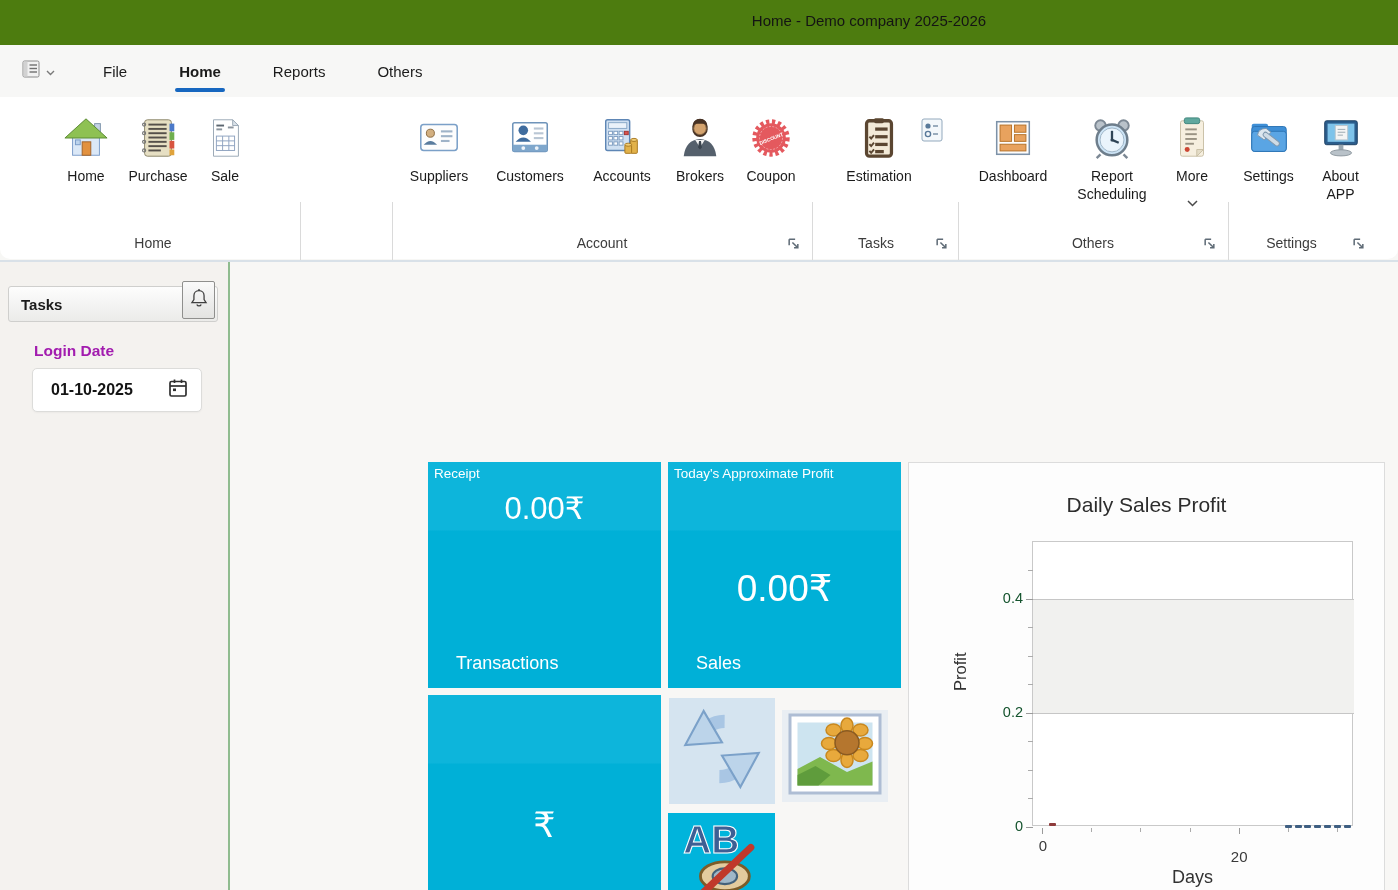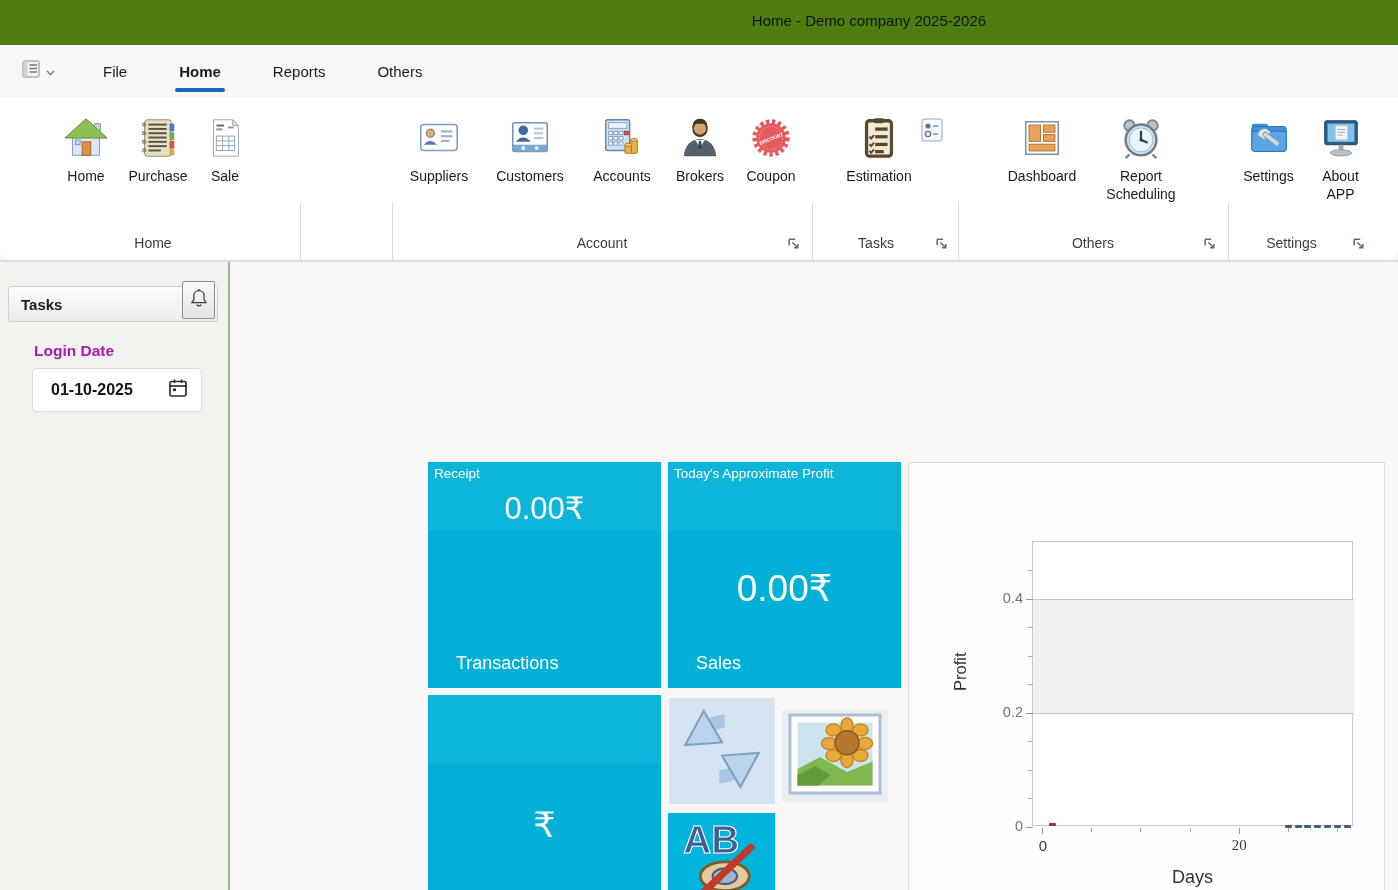--- a/index.html
+++ b/index.html
@@ -71,21 +71,21 @@
 
   
   .chart-card { position:absolute; left:908px; top:462px; width:477px; height:500px;
                 background:#fdfdfd; border:1px solid #dcdcdc; }
   .chart-title { position:absolute; left:0; right:0; top:30px; text-align:center; font-size:21px; color:#2d2d2d; }
   .plot-wrap { position:absolute; left:123px; top:78px; width:321px; height:285px;
                border:1px solid #c9c9c9; background:#ffffff; }
   #plot-inner { position:absolute; left:0; top:0; width:321px; height:285px; overflow:visible; }
   .band { position:absolute; left:0; right:0; }
   .gridline { position:absolute; left:0; right:0; height:1px; background:#c6c6c6; }
-  .ytick-label { position:absolute; left:-54px; width:44px; text-align:right; font-size:14.5px; color:#737373; }
+  .ytick-label { position:absolute; left:-54px; width:44px; text-align:right; font-size:14.5px; color:#14532d; }
   .ytick-major { position:absolute; left:-7px; width:7px; height:1px; background:#9a9a9a; }
   .ytick-minor { position:absolute; left:-5px; width:5px; height:1px; background:#ababab; }
   .xtick-major { position:absolute; width:1px; height:6px; background:#9a9a9a; }
   .xtick-minor { position:absolute; width:1px; height:4px; background:#ababab; }
   .xtick-label { position:absolute; width:34px; text-align:center; font-size:15px; color:#3a3a3a; }
   .dash-marker { position:absolute; width:7px; height:3px; border-radius:1px; }
   .ylabel-rot { position:absolute; left:42px; top:228px; transform:rotate(-90deg); transform-origin:left top;
                 font-size:16.5px; color:#333333; }
   .xlabel-txt { position:absolute; left:123px; width:321px; top:404px; text-align:center;
                 font-size:18px; color:#333333; }
@@ -354,20 +354,42 @@
                 <line x1="12" y1="41" x2="8" y2="45" stroke="#7c8894" stroke-width="2.5"></line>
                 <line x1="36" y1="41" x2="40" y2="45" stroke="#7c8894" stroke-width="2.5"></line>
                 <circle cx="24" cy="26" r="16" fill="#cde4f6" stroke="#6e7e8c" stroke-width="2.6"></circle>
                 <circle cx="24" cy="26" r="12.5" fill="#eaf4fc" stroke="#9db4c6"></circle>
                 <line x1="24" y1="26" x2="24" y2="16.5" stroke="#2f4456" stroke-width="2.4"></line>
                 <line x1="24" y1="26" x2="31" y2="29" stroke="#2f4456" stroke-width="2.4"></line>
                 <circle cx="24" cy="26" r="1.6" fill="#2f4456"></circle>
               </svg>
           </span>
           <span class="rlabel">Report Scheduling</span>
+        </div>
+        <div class="rbtn" style="width:54px">
+          <span class="ricon">
+            <svg viewBox="0 0 48 48">
+                <rect x="12" y="6" width="24" height="37" rx="2" fill="#f6efdf" stroke="#c9bfa5"></rect>
+                <rect x="16" y="3" width="16" height="6" rx="2" fill="#5fa89e" stroke="#3f857b"></rect>
+                <g fill="#9a9383">
+                  <rect x="17" y="14" width="12" height="2"></rect>
+                  <rect x="17" y="19" width="12" height="2"></rect>
+                  <rect x="17" y="24" width="12" height="2"></rect>
+                  <rect x="17" y="29" width="9" height="2"></rect>
+                </g>
+                <circle cx="19" cy="36" r="2.6" fill="#cc4633"></circle>
+                <path d="M36 36 l-7 7 v-7 z" fill="#e4dcc6" stroke="#c9bfa5"></path>
+              </svg>
+          </span>
+          <span class="rlabel">More</span>
+          <span class="dd-chevron">
+            <svg width="11" height="7" viewBox="0 0 11 7">
+                <path d="M1 1 L5.5 5.5 L10 1" fill="none" stroke="#4a4a4a" stroke-width="1.5"></path>
+              </svg>
+          </span>
         </div>
       </div>
       <div class="glabel">Others</div>
       <span class="launcher">
         <svg width="13" height="13" viewBox="0 0 12 12">
             <path d="M2 2 H7.5 M2 2 V7.5" stroke="#5f6b76" stroke-width="1.4" fill="none"></path>
             <path d="M5 5 L10 10 M10 6.5 V10 H6.5" stroke="#5f6b76" stroke-width="1.4" fill="none"></path>
           </svg>
       </span>
     </div>
@@ -500,20 +522,21 @@
       <svg width="92" height="92" viewBox="0 0 64 64">
           <text x="5" y="28" font-size="27" font-weight="bold" fill="#3d5f94" stroke="#ffffff" stroke-width="0.7">AB</text>
           <ellipse cx="34" cy="44" rx="17" ry="10" fill="#e3cb9e" stroke="#7c5c28" stroke-width="2"></ellipse>
           <ellipse cx="34" cy="44" rx="8.5" ry="5.5" fill="#9fb7c8" stroke="#44617a" stroke-width="1.5"></ellipse>
           <line x1="14" y1="60" x2="52" y2="24" stroke="#c0392b" stroke-width="5" stroke-linecap="round"></line>
         </svg>
     </span>
   </div>
 
   <div class="chart-card">
+    <div class="chart-title">Daily Sales Profit</div>
     <div class="ylabel-rot">Profit</div>
     <div class="plot-wrap">
       <div id="plot-inner">
           <div class="band" style="top: 57px; height: 114px; background: rgb(241, 241, 239);"></div>
           <div class="ytick-major" style="top: 284.5px;"></div>
           <div class="ytick-label" style="top: 276px;">0</div>
           <div class="gridline" style="top: 171px;"></div>
           <div class="ytick-major" style="top: 170.5px;"></div>
           <div class="ytick-label" style="top: 162px;">0.2</div>
           <div class="gridline" style="top: 57px;"></div>
@@ -522,21 +545,21 @@
           <div class="ytick-minor" style="top: 256px;"></div>
           <div class="ytick-minor" style="top: 227.5px;"></div>
           <div class="ytick-minor" style="top: 199px;"></div>
           <div class="ytick-minor" style="top: 142px;"></div>
           <div class="ytick-minor" style="top: 113.5px;"></div>
           <div class="ytick-minor" style="top: 85px;"></div>
           <div class="ytick-minor" style="top: 28px;"></div>
           <div class="xtick-major" style="left: 9.31651px; top: 286px;"></div>
           <div class="xtick-label" style="left: -7.18349px; top: 295px;">0</div>
           <div class="xtick-major" style="left: 205.647px; top: 286px;"></div>
-          <div class="xtick-label" style="left: 189.147px; top: 295px; font-family: Liberation Serif, serif;">20</div>
+          <div class="xtick-label" style="left: 189.147px; top: 306px;">20</div>
           <div class="xtick-minor" style="left: 58.3991px; top: 286px;"></div>
           <div class="xtick-minor" style="left: 107.482px; top: 286px;"></div>
           <div class="xtick-minor" style="left: 156.564px; top: 286px;"></div>
           <div class="xtick-minor" style="left: 254.729px; top: 286px;"></div>
           <div class="xtick-minor" style="left: 303.812px; top: 286px;"></div>
           <div class="dash-marker" style="left: 16.133px; top: 281px; background: rgb(142, 59, 59);"></div>
           <div class="dash-marker" style="left: 251.729px; top: 283px; background: rgb(63, 95, 130);"></div>
           <div class="dash-marker" style="left: 261.546px; top: 283px; background: rgb(63, 95, 130);"></div>
           <div class="dash-marker" style="left: 271.362px; top: 283px; background: rgb(63, 95, 130);"></div>
           <div class="dash-marker" style="left: 281.179px; top: 283px; background: rgb(63, 95, 130);"></div>

